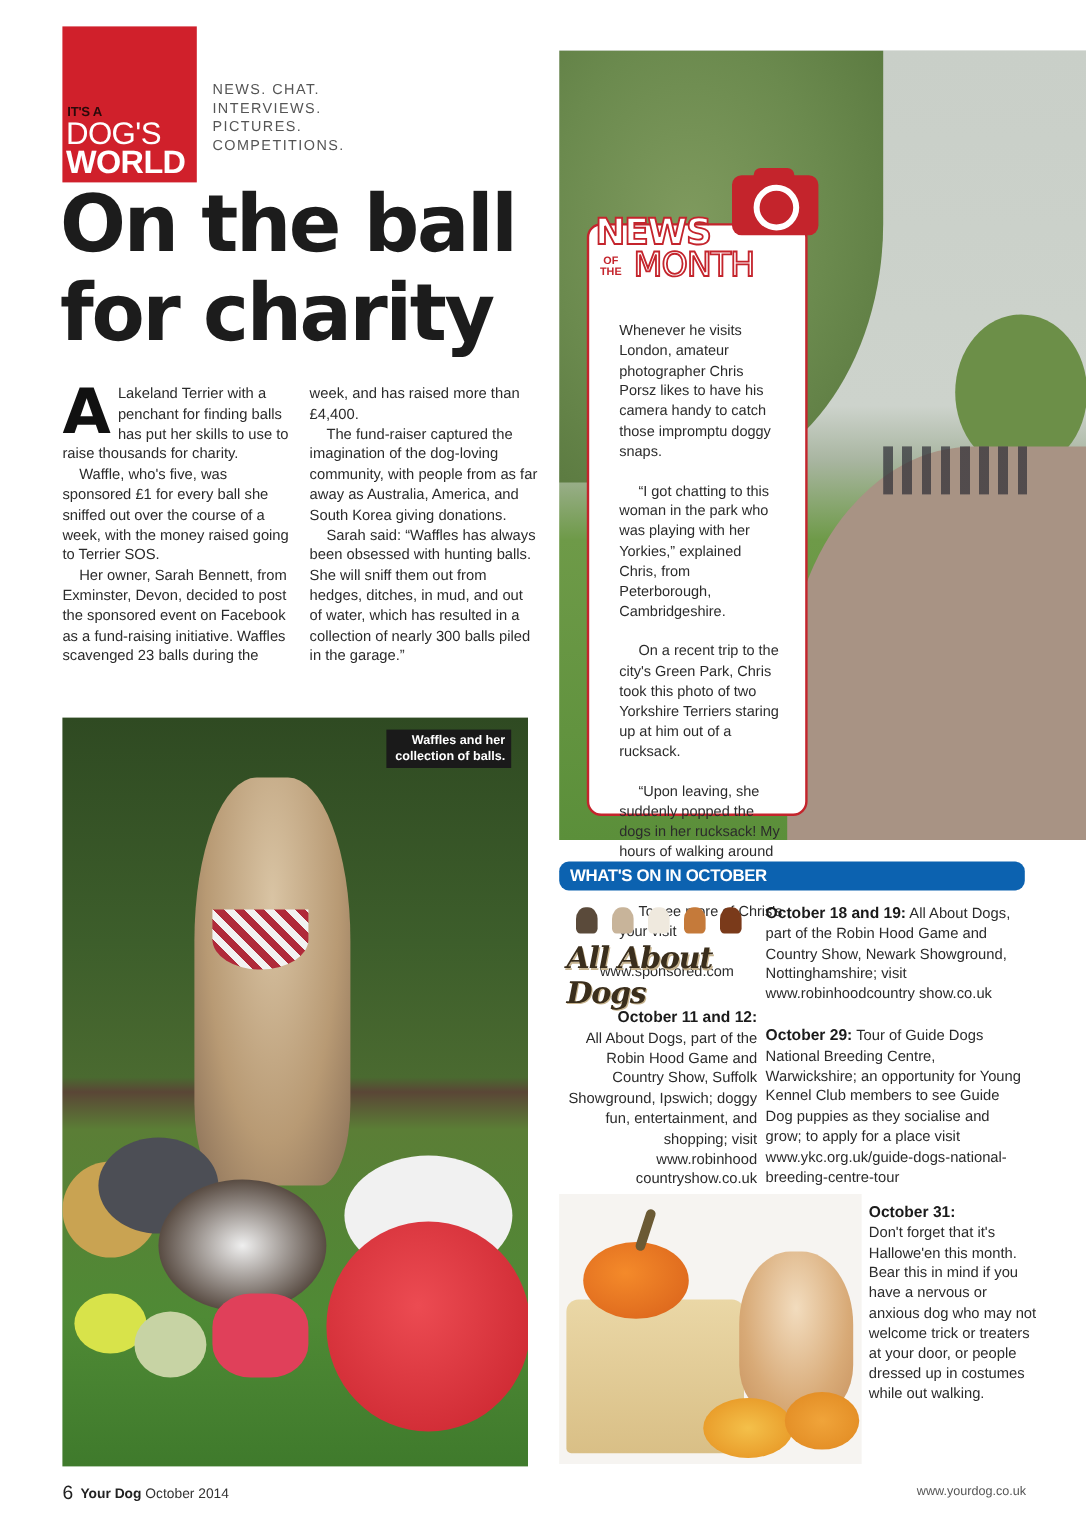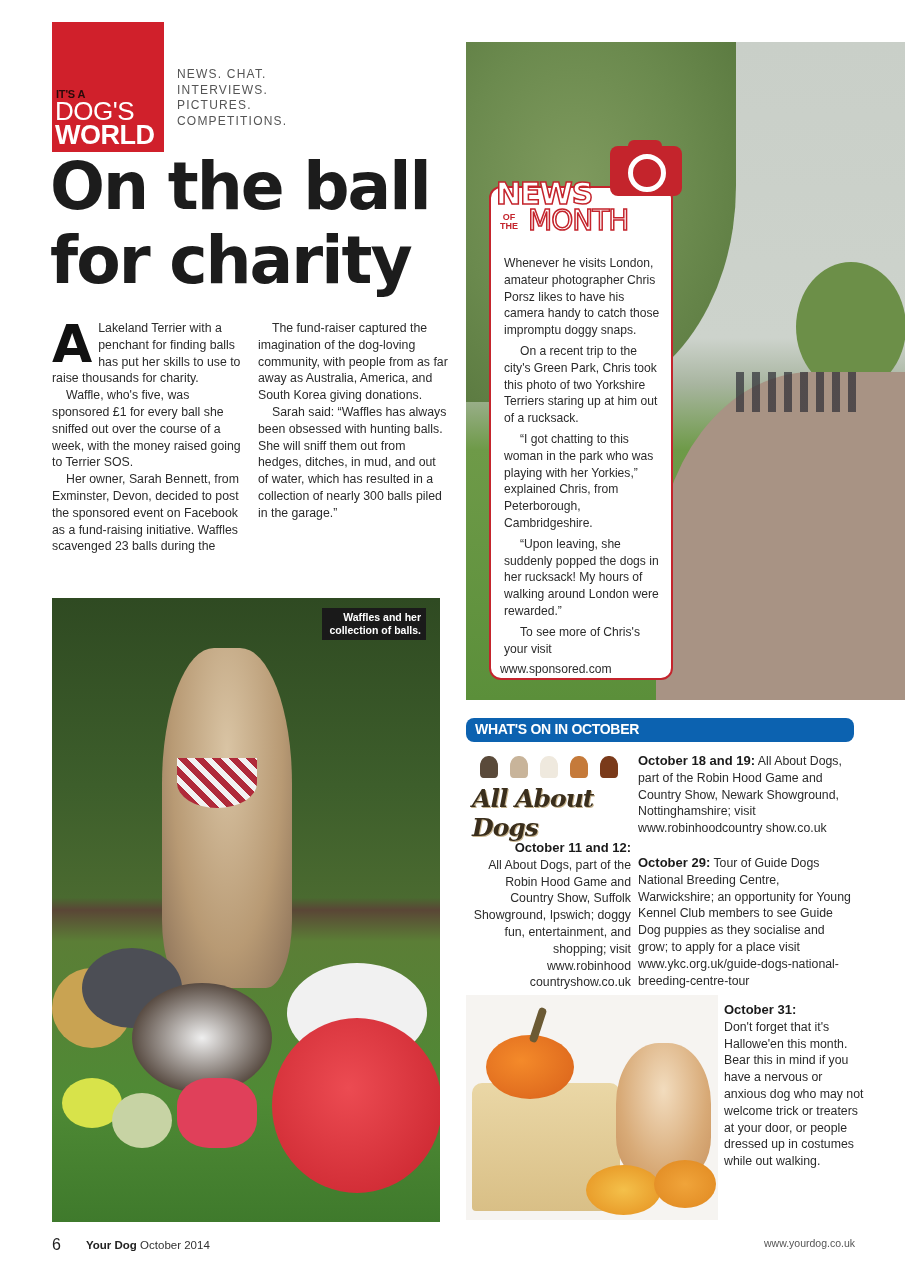--- a/index.html
+++ b/index.html
@@ -45,21 +45,21 @@
   .iom{left:489px;top:186px;width:180px;height:490px;background:#fff;border:2px solid #c4242c;border-radius:12px;}
   .iom-title1{left:496px;top:178px;font-family:"DejaVu Sans",sans-serif;font-weight:bold;font-size:30px;
               color:#fff;-webkit-text-stroke:1.5px #c4242c;letter-spacing:-1px;line-height:32px;}
   .iom-of{left:500px;top:213px;font-size:9px;font-weight:bold;color:#c4242c;line-height:9px;text-align:center;}
   .iom-title2{left:528px;top:206px;font-family:"DejaVu Sans",sans-serif;font-weight:normal;font-size:28px;
               color:#fff;-webkit-text-stroke:1.5px #c4242c;letter-spacing:-1px;line-height:30px;}
   .camera{left:610px;top:146px;width:72px;height:50px;background:#c4242c;border-radius:8px;}
   .camera-top{left:628px;top:140px;width:34px;height:12px;background:#c4242c;border-radius:6px 6px 0 0;}
   .lens{left:628px;top:154px;width:28px;height:28px;border:5px solid #fff;border-radius:50%;}
   .iom-text{left:500px;top:251px;width:168px;font-size:12.1px;line-height:16.8px;color:#2b2b2b;}
-  .iom-text p{margin:4px;text-indent:16px;}
+  .iom-text p{margin:16px;text-indent:16px;}
   .iom-text p.first{text-indent:0;}
 
   
   .whatson-bar{left:466px;top:718px;width:388px;height:24px;background:#0c62b0;border-radius:8px;}
   .whatson-label{left:475px;top:721px;font-size:14px;font-weight:bold;color:#fff;letter-spacing:-0.3px;}
   .aad{left:466px;top:752px;width:164px;height:78px;}
   .aad-dogs{left:8px;top:4px;width:150px;height:26px;display:flex;justify-content:space-around;}
   .aad-dog{width:18px;height:22px;border-radius:45% 45% 20% 20%;}
   .aad-text{left:6px;top:32px;font-family:"DejaVu Serif",serif;font-style:italic;font-weight:bold;font-size:25px;
             color:#3a2e1c;letter-spacing:-1px;text-shadow:1px 1px 0 #c7b48f;}
@@ -73,21 +73,21 @@
   .pumpkinphoto{left:466px;top:995px;width:252px;height:225px;background:#f6f4f1;overflow:hidden;}
   .hay{left:6px;top:88px;width:148px;height:128px;background:linear-gradient(180deg,#ead7a6,#d9bf86);border-radius:10px 10px 4px 4px;}
   .pumpkin{left:20px;top:40px;width:88px;height:64px;background:radial-gradient(ellipse at 40% 40%,#f48a2a,#d8601a);border-radius:50%;}
   .stem{left:68px;top:12px;width:8px;height:36px;background:#6b5a34;border-radius:4px;transform:rotate(18deg);}
   .bulldog{left:150px;top:48px;width:95px;height:135px;background:radial-gradient(ellipse at 50% 35%,#f2dcbe,#d8aa77 65%,#c99460);border-radius:45% 45% 30% 30%;}
   .gourd1{left:120px;top:170px;width:75px;height:50px;background:radial-gradient(ellipse,#f4c04a,#e5901f);border-radius:50%;}
   .gourd2{left:188px;top:165px;width:62px;height:48px;background:radial-gradient(ellipse,#f0a43a,#e08820);border-radius:50%;}
 
   
   .pagenum{left:52px;top:1236px;font-size:16px;color:#222;}
-  .footer-mag{left:67px;top:1239px;font-size:11.5px;color:#333;margin-left:19px;}
+  .footer-mag{left:67px;top:1239px;font-size:11.5px;color:#333;}
   .footer-mag b{color:#222;}
   .footer-url{left:764px;top:1237px;font-size:10.5px;color:#555;}
 </style>
 </head>
 <body>
 
 <div class="abs mast">
   <div class="itsa">IT'S A</div>
   <div class="dogs">DOG'S</div>
   <div class="world">WORLD</div>
@@ -104,20 +104,21 @@
   <div>for charity</div>
 </div>
 
 <div class="abs col col1">
   <p class="first"><span class="dropcap">A</span><span>Lakeland Terrier with a penchant for finding balls has put her skills to use to raise thousands for charity.</span></p>
   <p>Waffle, who's five, was sponsored £1 for every ball she sniffed out over the course of a week, with the money raised going to Terrier SOS.</p>
   <p>Her owner, Sarah Bennett, from Exminster, Devon, decided to post the sponsored event on Facebook as a fund-raising initiative. Waffles scavenged 23 balls during the</p>
 </div>
 
 <div class="abs col col2">
+  <p class="first">week, and has raised more than £4,400.</p>
   <p>The fund-raiser captured the imagination of the dog-loving community, with people from as far away as Australia, America, and South Korea giving donations.</p>
   <p>Sarah said: “Waffles has always been obsessed with hunting balls. She will sniff them out from hedges, ditches, in mud, and out of water, which has resulted in a collection of nearly 300 balls piled in the garage.”</p>
 </div>
 
 <div class="abs dogphoto">
   <div class="abs" style="left:110px;top:50px;width:130px;height:340px;background:radial-gradient(ellipse at 50% 30%,#d9c4a4,#b89a74 60%,#8a7058);border-radius:40% 40% 20% 20%;"></div>
   <div class="abs" style="left:125px;top:160px;width:80px;height:50px;background:repeating-linear-gradient(45deg,#b02a3a 0 6px,#f2f2f2 6px 12px);border-radius:0 0 50% 50%;"></div>
   <div class="abs" style="left:0;top:370px;width:80px;height:80px;border-radius:50%;background:#c9a352;"></div>
   <div class="abs" style="left:30px;top:350px;width:100px;height:80px;border-radius:50%;background:#4c4e55;"></div>
   <div class="abs" style="left:80px;top:385px;width:140px;height:110px;border-radius:50%;background:radial-gradient(#efefef,#5a4d44 70%);"></div>
@@ -141,22 +142,22 @@
 <div class="abs camera"></div>
 <div class="abs lens"></div>
 <div class="abs iom-title1">NEWS</div>
 <div class="abs iom-of">
   <div>OF</div>
   <div>THE</div>
 </div>
 <div class="abs iom-title2">MONTH</div>
 <div class="abs iom-text">
   <p class="first">Whenever he visits London, amateur photographer Chris Porsz likes to have his camera handy to catch those impromptu doggy snaps.</p>
+  <p>“I got chatting to this woman in the park who was playing with her Yorkies,” explained Chris, from Peterborough, Cambridgeshire.</p>
   <p>On a recent trip to the city's Green Park, Chris took this photo of two Yorkshire Terriers staring up at him out of a rucksack.</p>
-  <p>“I got chatting to this woman in the park who was playing with her Yorkies,” explained Chris, from Peterborough, Cambridgeshire.</p>
   <p>“Upon leaving, she suddenly popped the dogs in her rucksack! My hours of walking around London were rewarded.”</p>
   <p>To see more of Chris's your visit</p>
   <div>www.sponsored.com</div>
 </div>
 
 <div class="abs whatson-bar"></div>
 <div class="abs whatson-label">WHAT'S ON IN OCTOBER</div>
 
 <div class="abs aad">
   <div class="abs aad-dogs">

